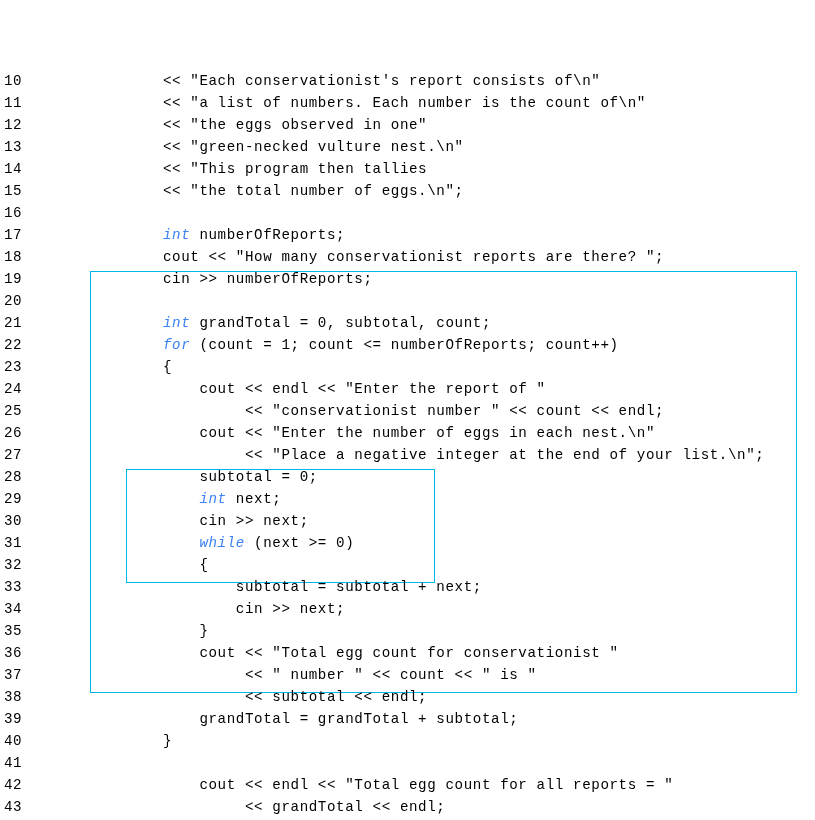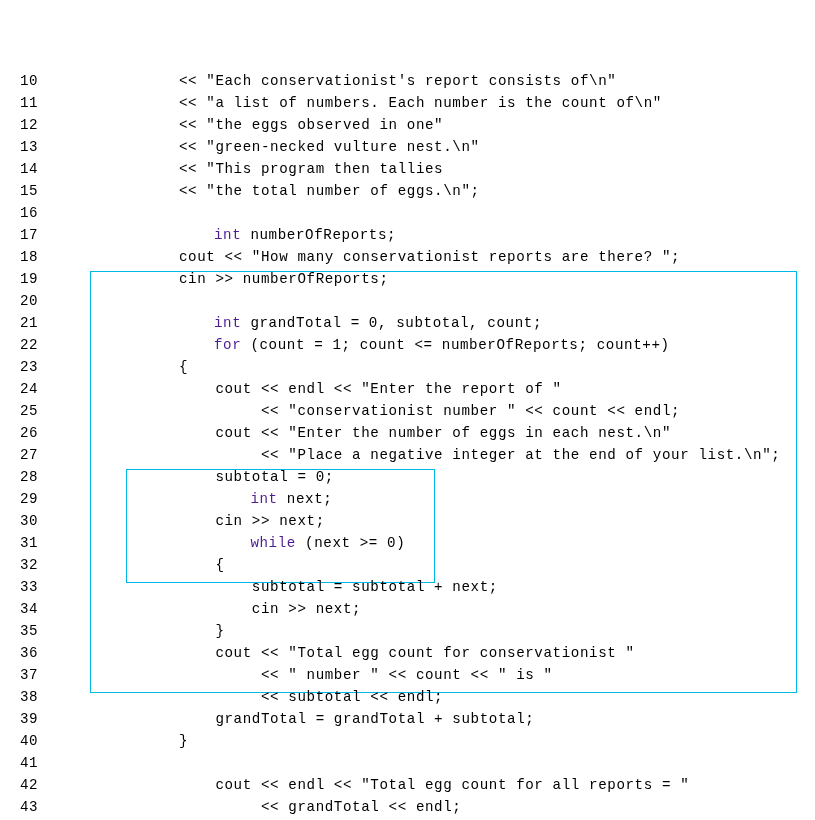--- a/index.html
+++ b/index.html
@@ -18,29 +18,29 @@
     }
     .line {
       display: flex;
       height: 22px;
     }
     .lineno {
       width: 32px;
       text-align: left;
       color: #000;
       flex-shrink: 0;
-      padding-left: 20px;
+      padding-left: 4px;
     }
     .code {
       padding-left: 54px;
       position: relative;
     }
     .kw {
-      color: #4c1d95;
-      margin-left: 35px;
+      color: #3b82f6;
+      font-style: italic;
     }
     .box-outer {
       position: absolute;
       border: 1px solid #00b8e6;
       pointer-events: none;
       left: 90px;
       top: 267px;
       width: 705px;
       height: 420px;
     }

